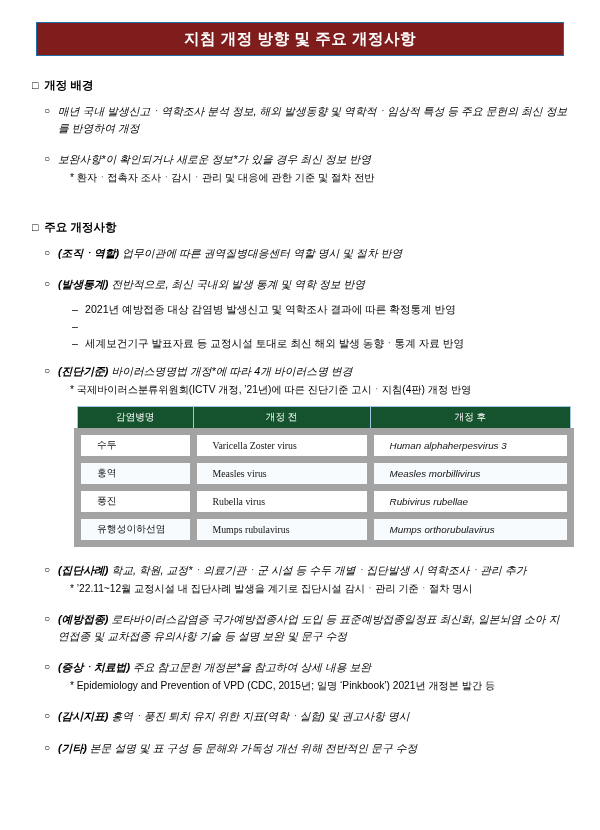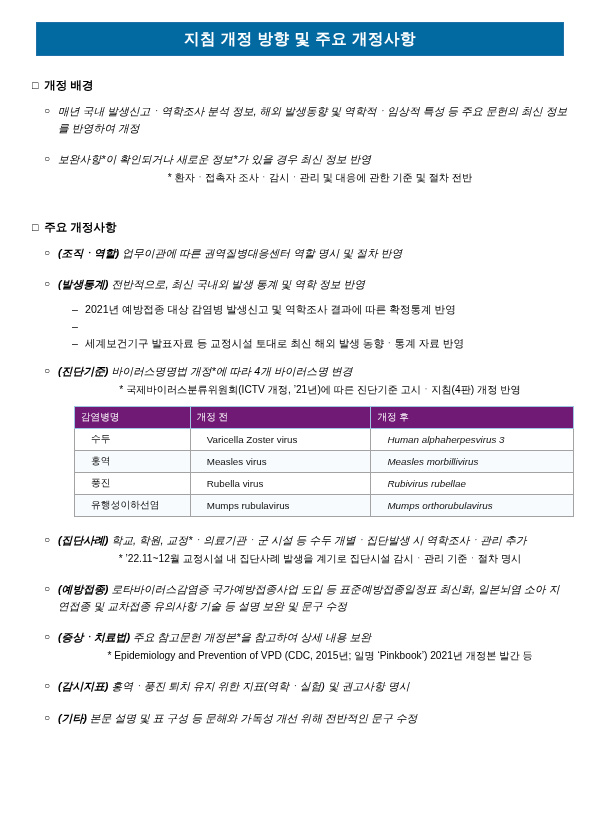--- a/index.html
+++ b/index.html
@@ -15,21 +15,21 @@
     overflow: hidden;
   }
   .page {
     position: relative;
     width: 600px;
     height: 830px;
     box-sizing: border-box;
     padding: 22px 30px 10px 30px;
   }
   .title-bar {
-    background: #0369a1;
+    background: #7f1d1d;
     border: 1px solid #1f6fa8;
     height: 32px;
     display: flex;
     align-items: center;
     justify-content: center;
     margin: 0 6px 22px 6px;
   }
   .title-bar .title-text {
     color: #ffffff;
     font-size: 15.5px;
@@ -74,21 +74,20 @@
   .item.tight {
     margin-bottom: 2px;
   }
   .sub {
     font-size: 10.2px;
     line-height: 1.5;
     margin: 2px 0 4px 42px;
   }
   .sub.star {
     margin-left: 40px;
-    text-align: center;
   }
   .dash {
     display: flex;
     font-size: 10.6px;
     line-height: 1.6;
     margin-left: 42px;
   }
   .dash .d {
     width: 13px;
     flex: 0 0 13px;
@@ -97,37 +96,37 @@
   .gap-md { height: 11px; }
   .gap-lg { height: 16px; }
 
   table.virus {
     border-collapse: collapse;
     width: 500px;
     margin: 9px 0 4px 44px;
     font-size: 9.8px;
   }
   table.virus th {
-    background: #701a75;
+    background: #14532d;
     color: #ffffff;
     font-weight: normal;
     border: 1px solid #9fc7e4;
     padding: 4px 6px;
-    text-align: left;
+    text-align: center;
     font-size: 9.6px;
   }
   table.virus td {
-    border: 1px solid #a3a3a3;
+    border: 7px solid #a3a3a3;
     padding: 4px 16px;
     color: #111111;
   }
   table.virus tbody tr:nth-child(odd) td { background: #ffffff; }
   table.virus tbody tr:nth-child(even) td { background: #f7fbfe; }
   table.virus td.c0 { width: 110px; text-align: left; }
-  table.virus td.c1 { width: 185px; }
+  table.virus td.c1 { width: 185px; font-family: Liberation Serif, serif; }
   table.virus td.c2 { width: 205px; font-style: italic; }
 </style>
 </head>
 <body>
 
 <div class="page">
 
   <div class="title-bar">
     <span class="title-text">지침 개정 방향 및 주요 개정사항</span>
   </div>

